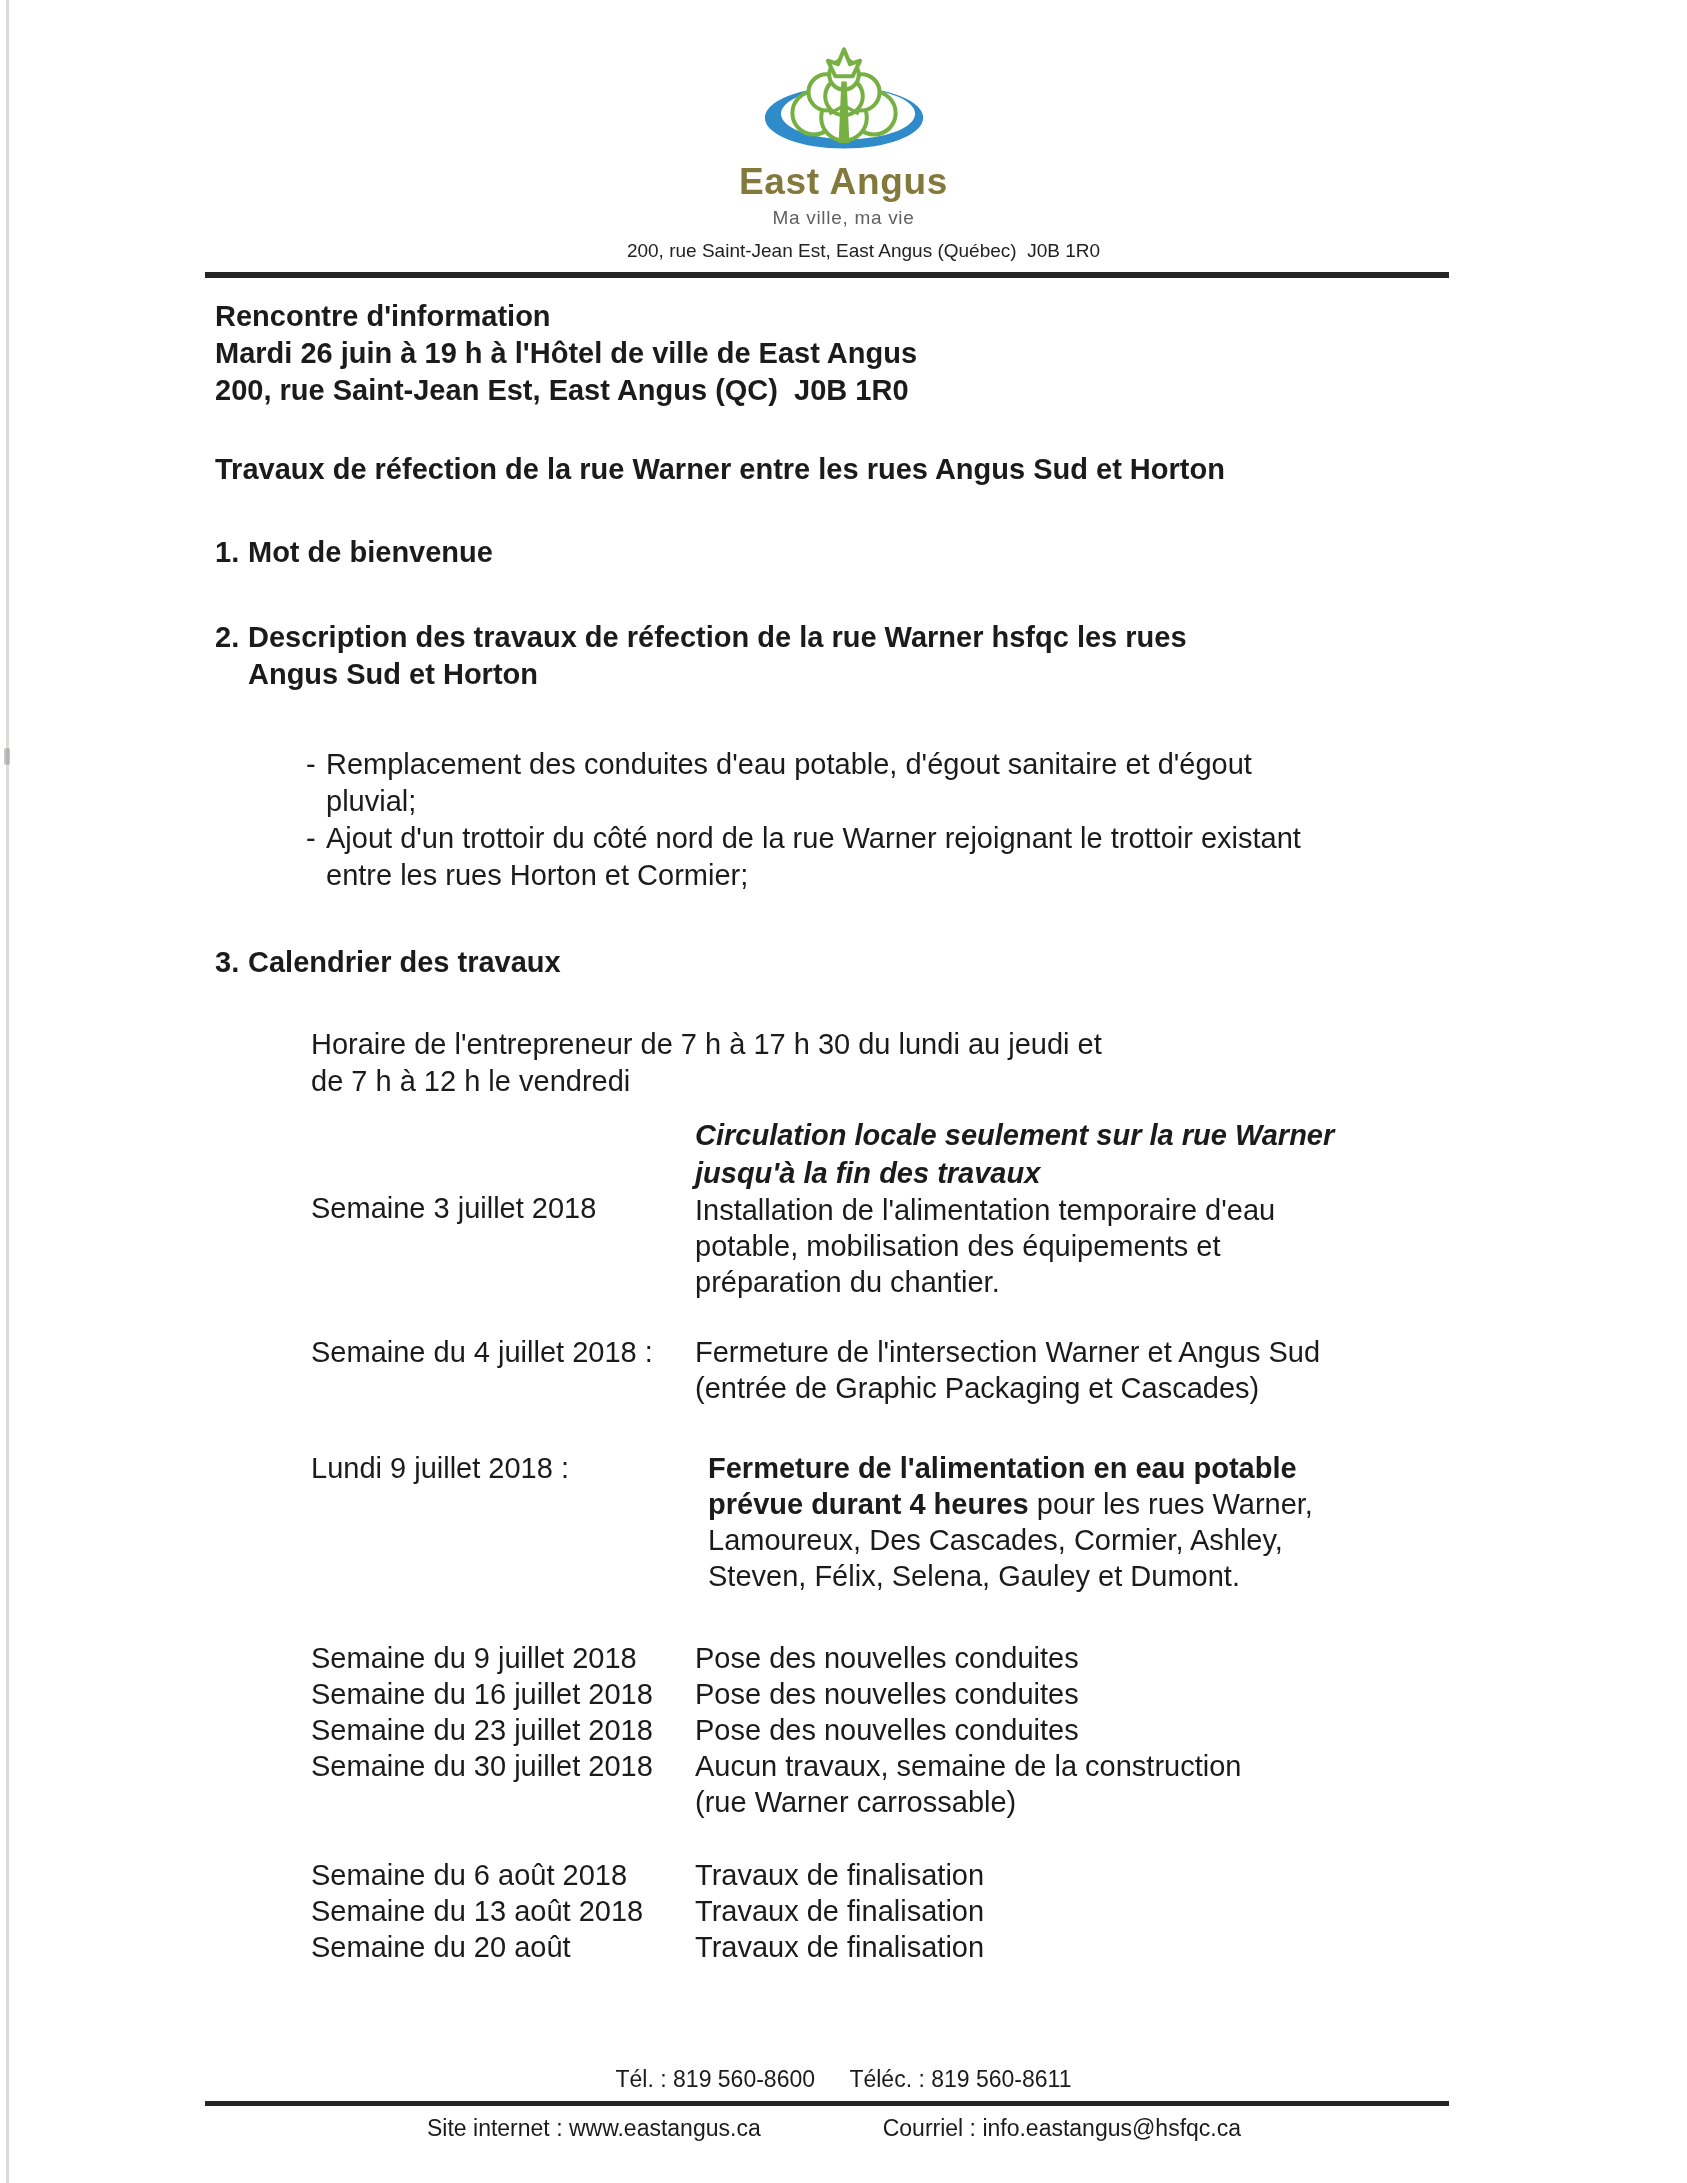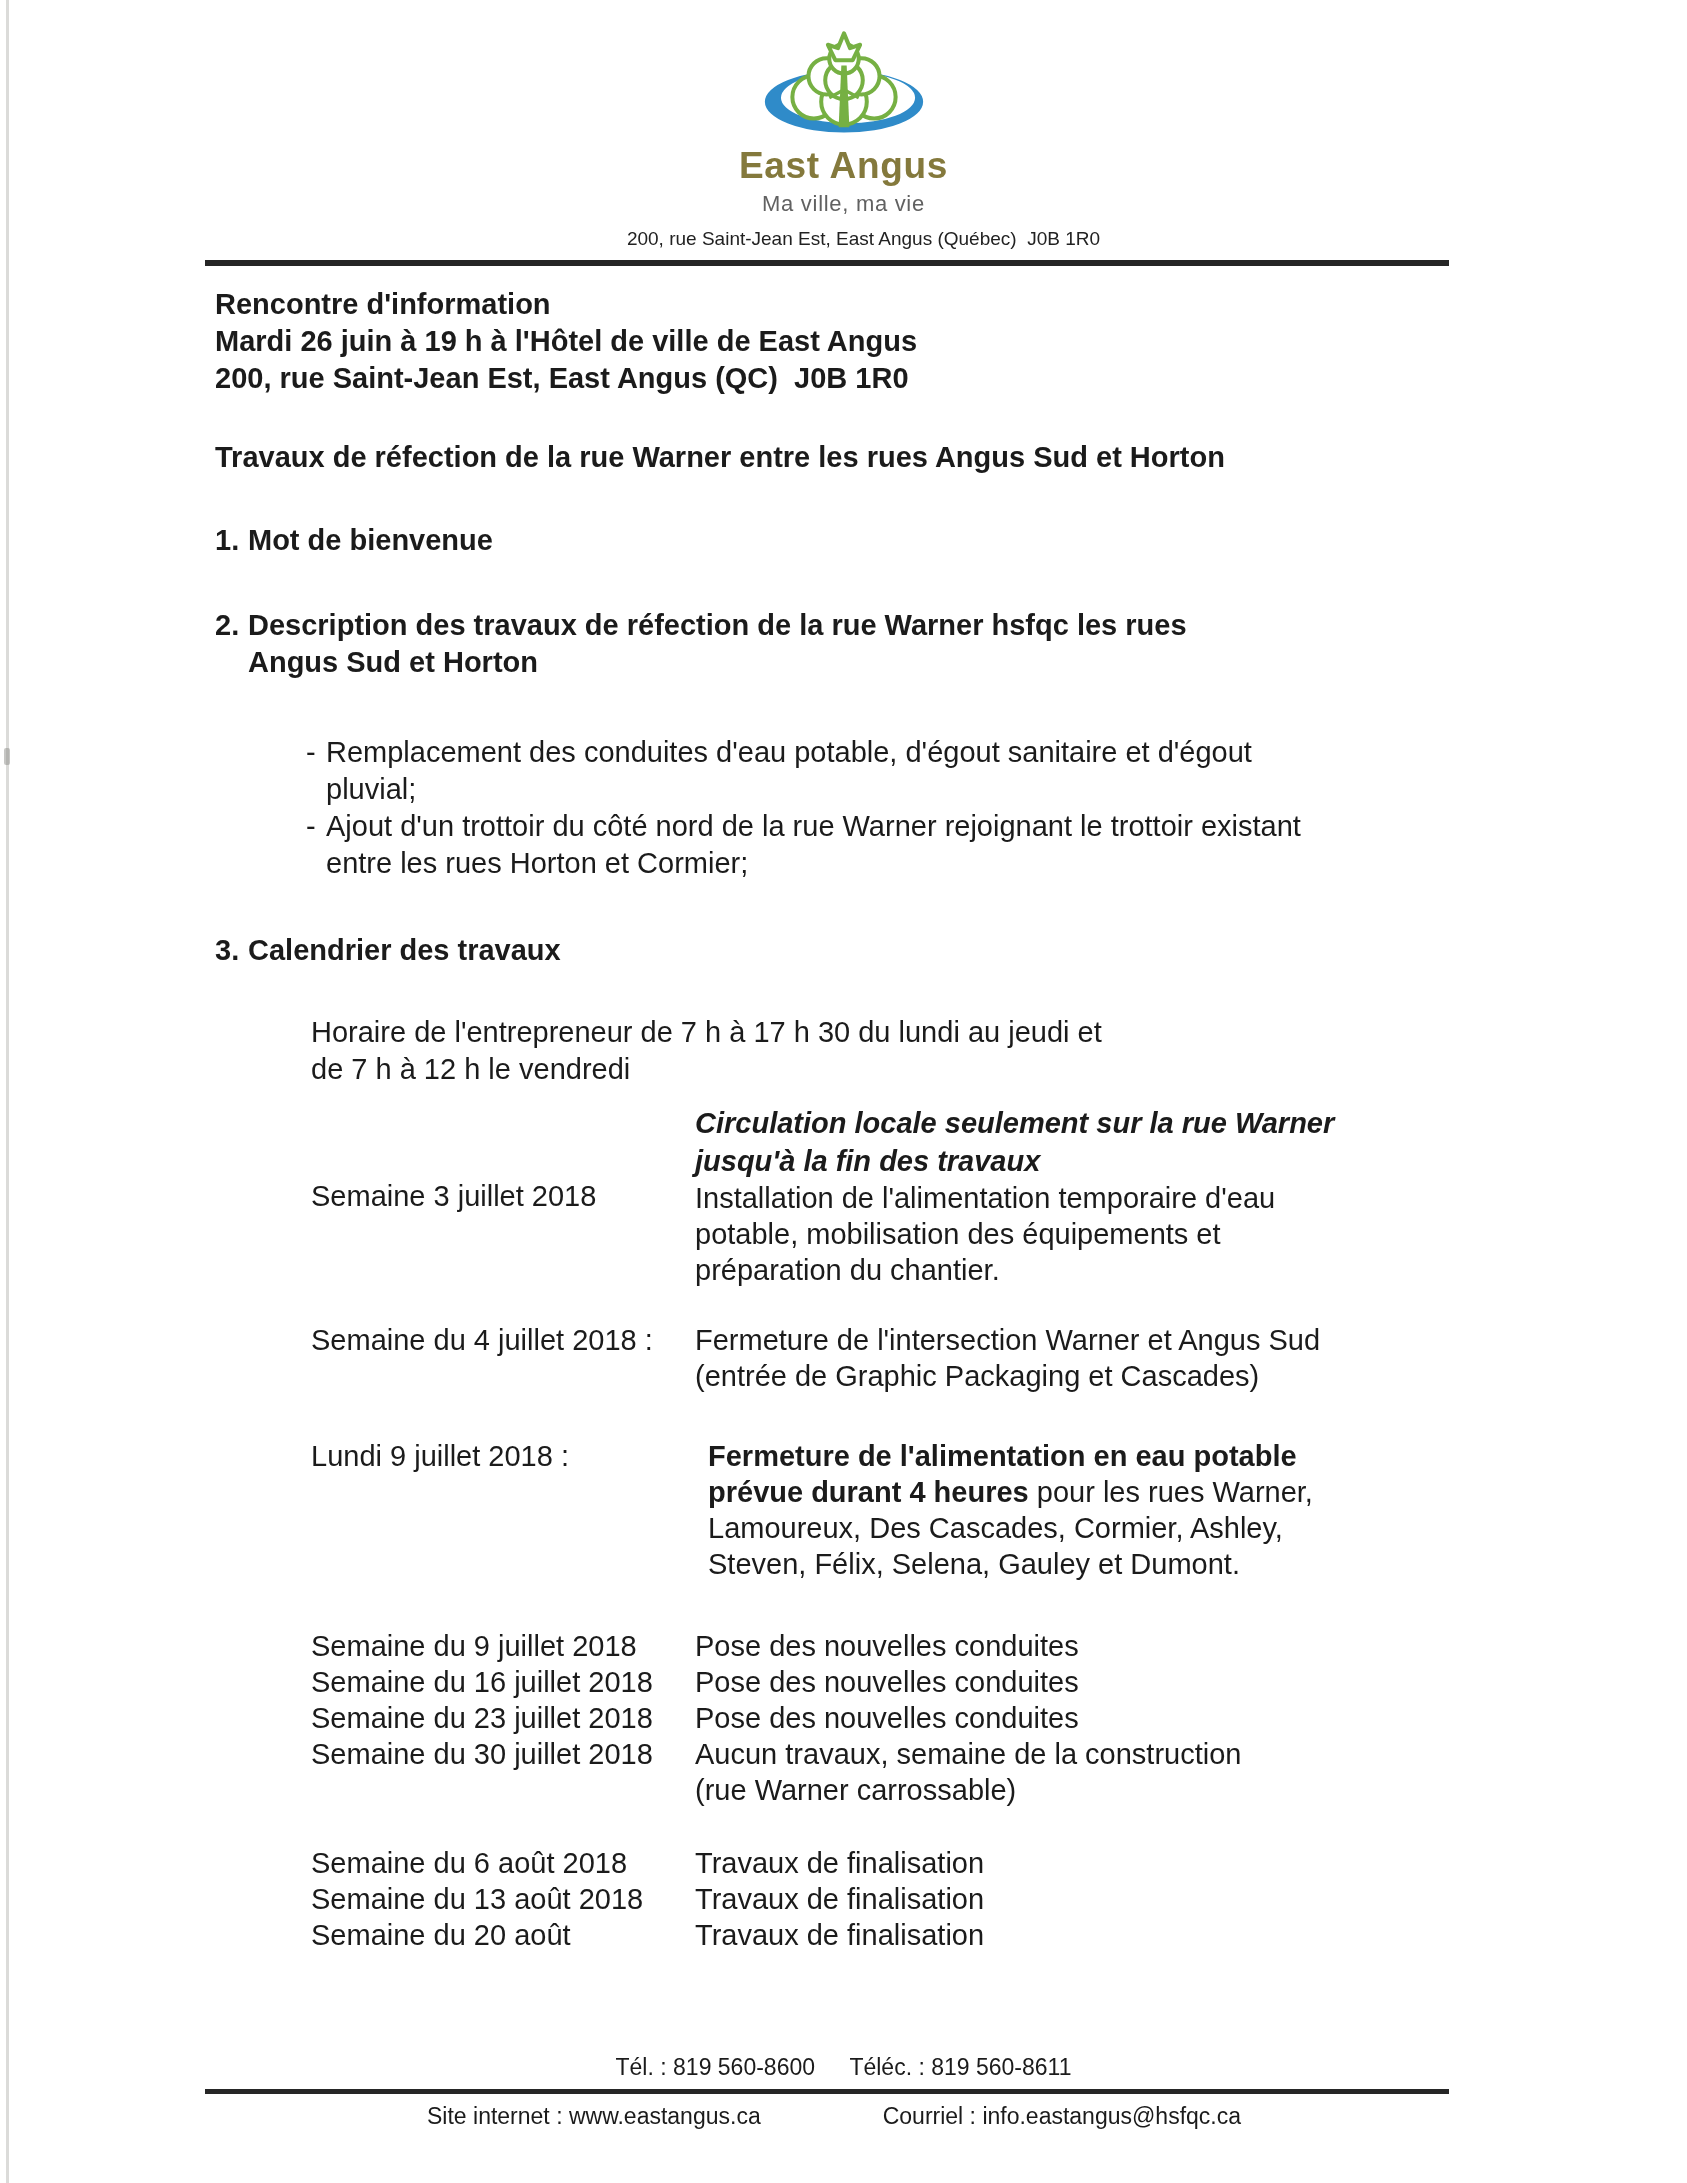--- a/index.html
+++ b/index.html
@@ -9,27 +9,27 @@
     width:1687px;height:2183px;
     background:#ffffff;
     font-family:"Liberation Sans","DejaVu Sans",sans-serif;
     color:#1b1b1b;
     overflow:hidden;
   }
   .scan-strip{position:absolute;left:6px;top:0;width:3.3px;height:100%;background:#bdbdba;opacity:.55;}
   .scan-speck{position:absolute;left:4px;top:748px;width:6px;height:17px;background:#8e8e8a;opacity:.5;border-radius:2px;}
 
   
-  header{ text-align:center; padding-top:28px; }
+  header{ text-align:center; padding-top:44px; }
   .logo-svg{ display:block; margin:0 auto; width:202px; height:114px; }
   .brand{
     font-size:37px; font-weight:bold; letter-spacing:0.7px;
     color:#84793c; margin-top:2.6px;
   }
-  .tagline{ font-size:22px; color:#616161; letter-spacing:0.7px; margin-top:4px; }
+  .tagline{ font-size:19px; color:#616161; letter-spacing:0.7px; margin-top:4px; }
   .hq-address{ font-size:19px; color:#222; margin-top:11.2px; white-space:pre-wrap;margin-left:40px; }
   .rule{ width:1244px; height:6px; background:#262626; border:0; margin:10px 0 0 205px; }
   .rule-footer{ height:5.3px; margin-top:8px; }
 
   
   main{ padding:0 198px 0 215px; font-size:29px; line-height:37px; }
   .meeting{ margin-top:20px; font-weight:bold; }
   .meeting div{ white-space:pre-wrap; }
   .subject{ margin-top:42px; font-weight:bold; }
 

